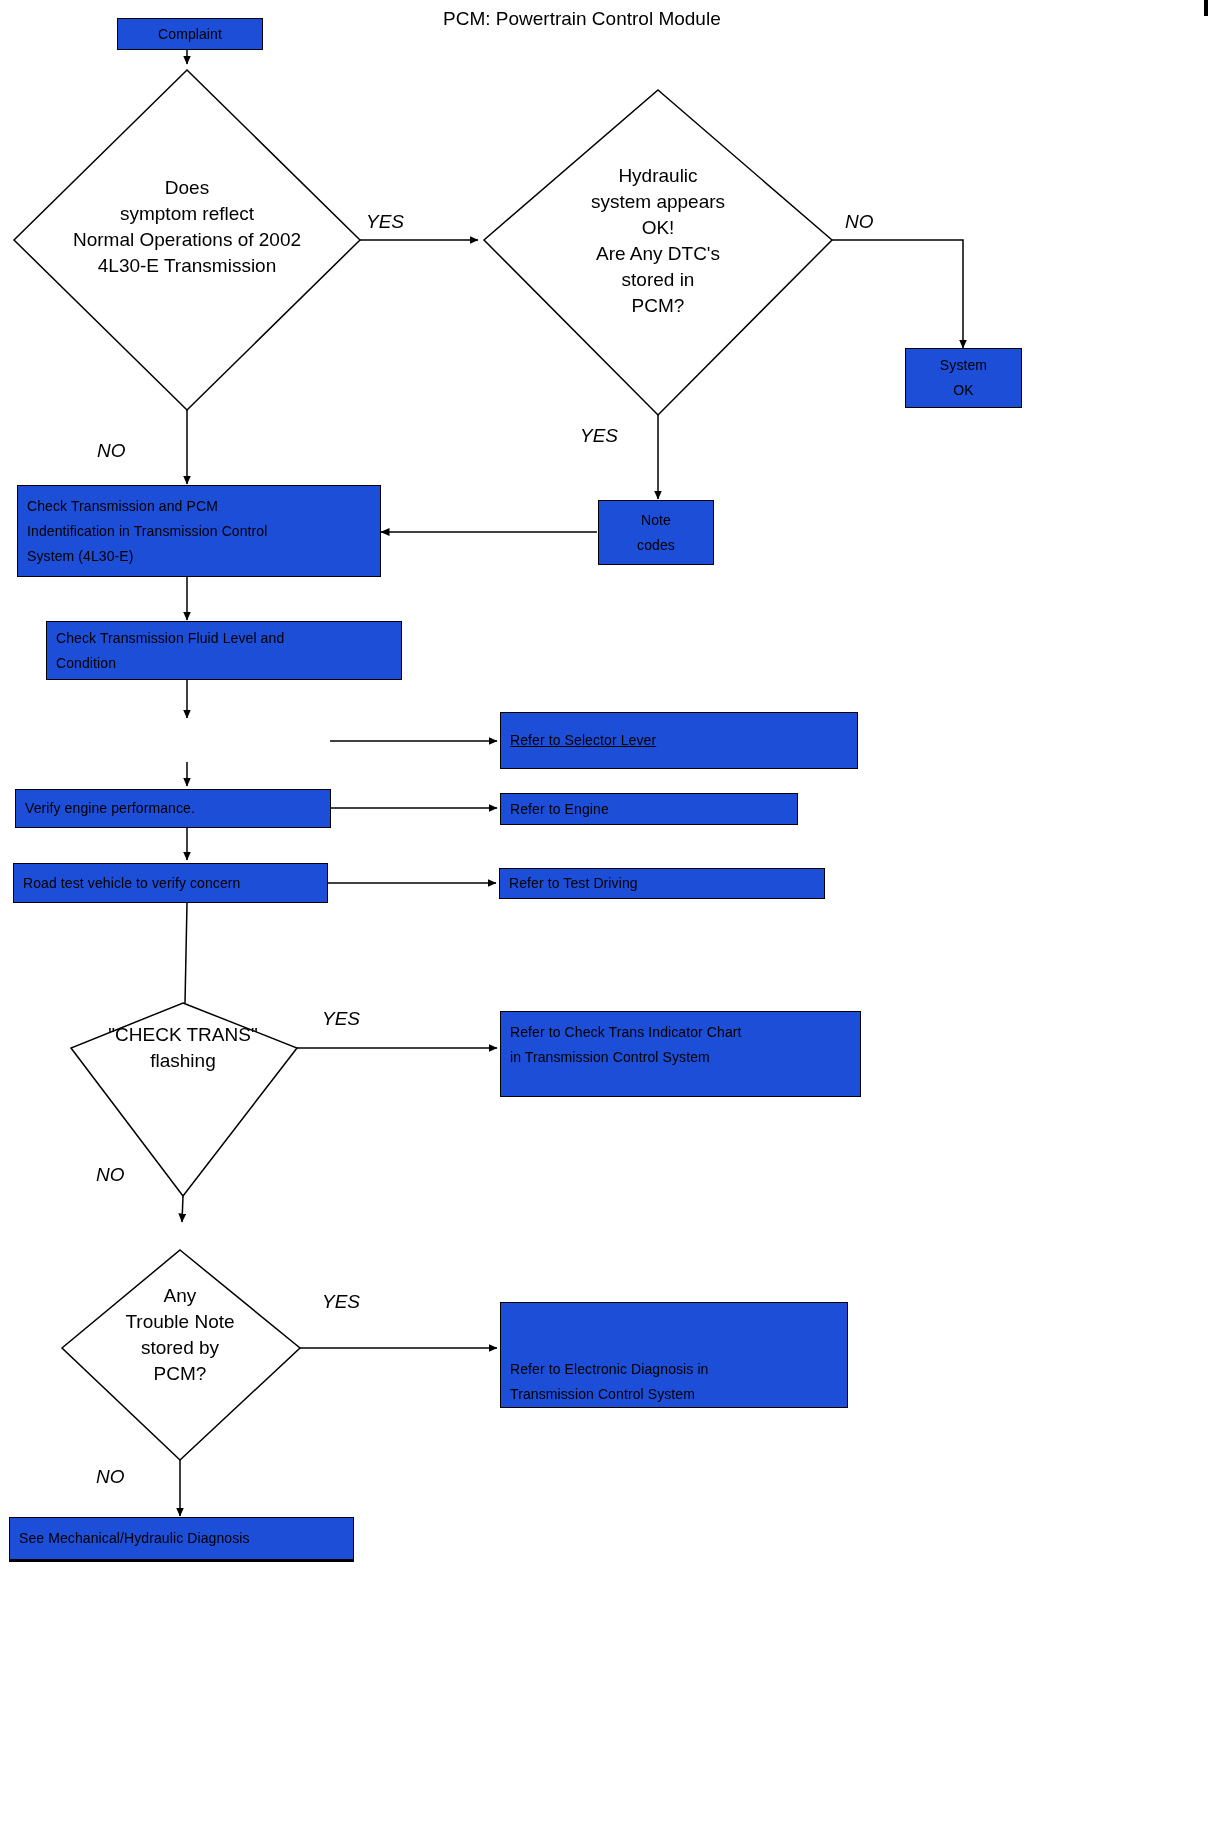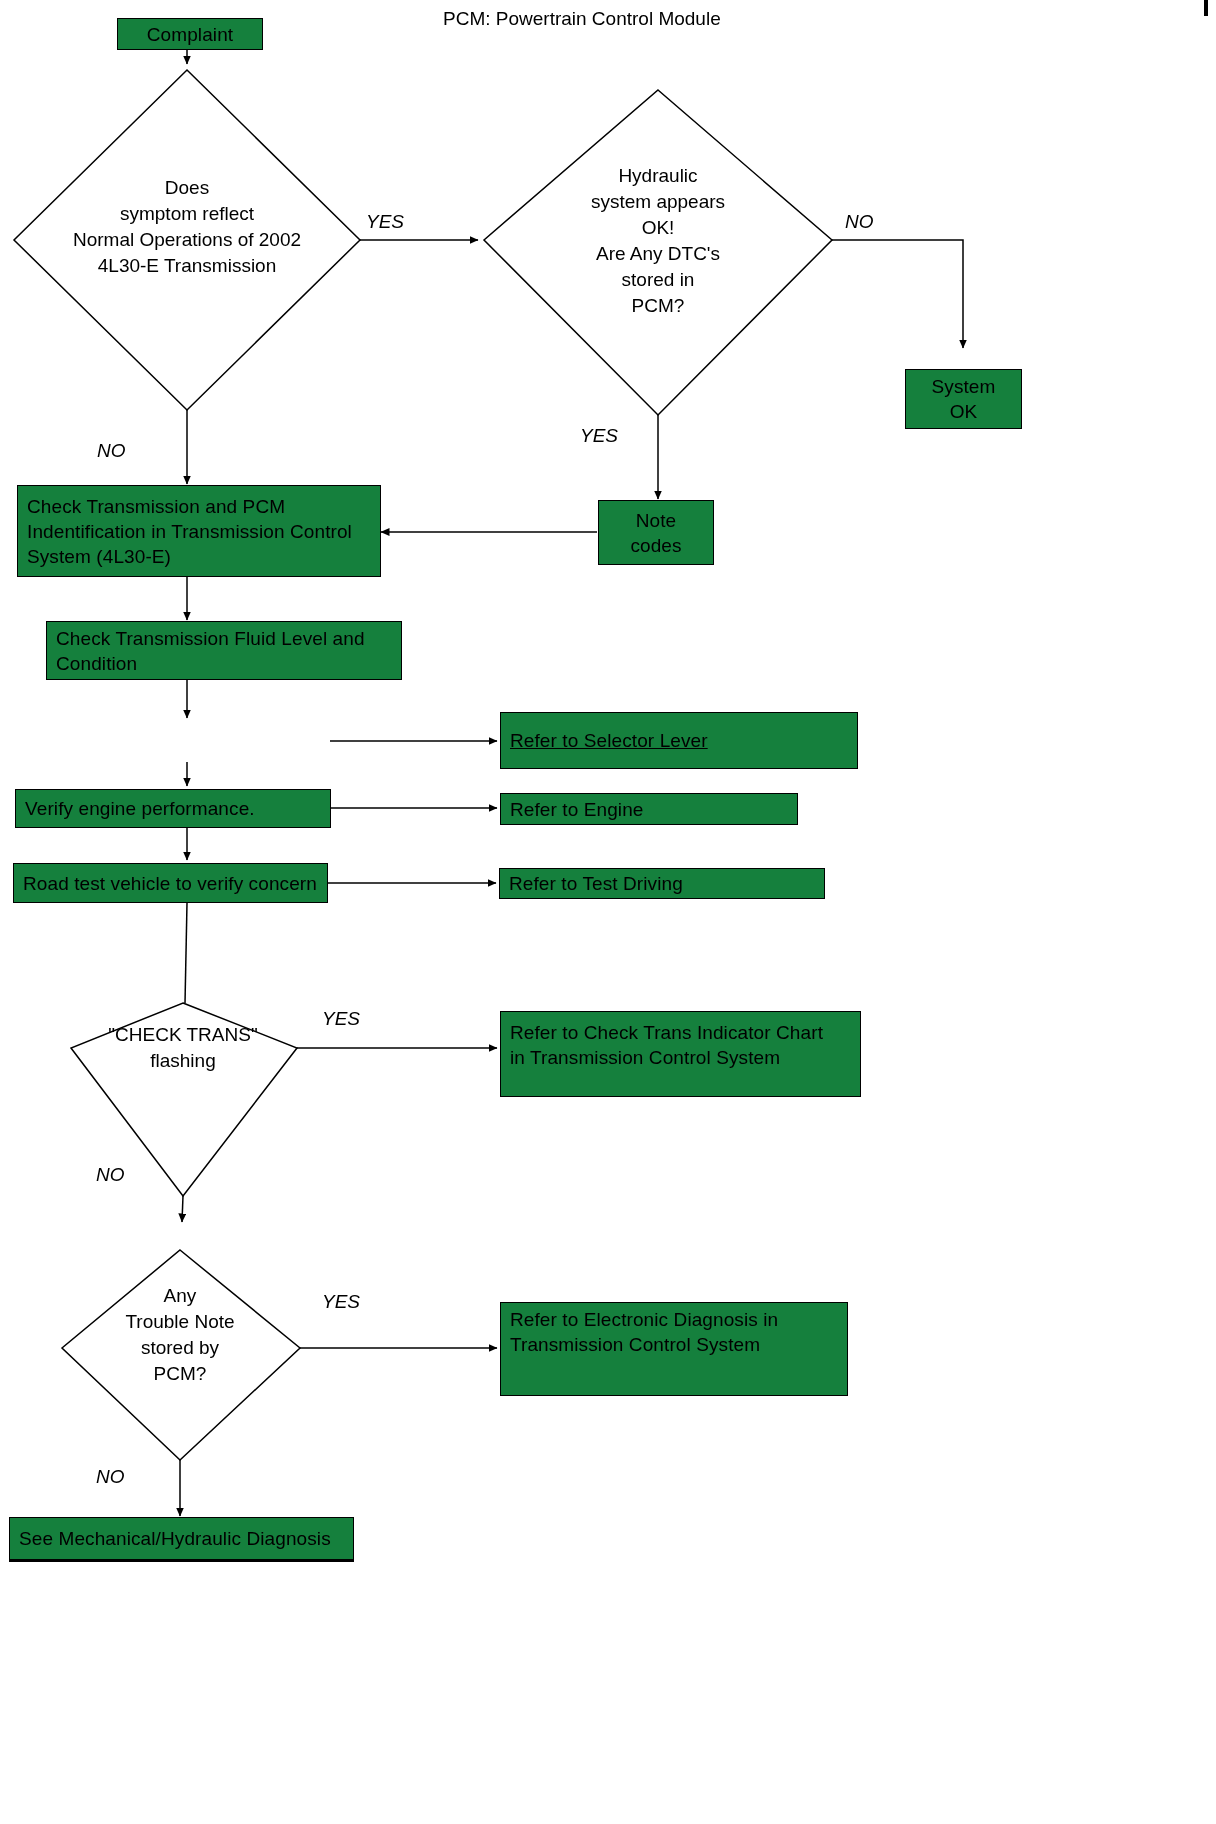--- a/index.html
+++ b/index.html
@@ -25,24 +25,24 @@
     width: 1216px;
     height: 1824px;
     pointer-events: none;
   }
   .node {
     position: absolute;
     box-sizing: border-box;
   }
   .box {
     border: 1.4px solid #000000;
-    background: #15803d;
+    background: #1d4ed8;
     display: flex;
     align-items: center;
-    font-size: 19px;
+    font-size: 14px;
     line-height: 25px;
     letter-spacing: 0.1px;
     white-space: pre-line;
   }
   .box.left {
     justify-content: flex-start;
     padding-left: 9px;
   }
   .box.center {
     justify-content: center;
@@ -155,21 +155,21 @@
 
   <div class="diamond-label" style="left:540px; top:165px; width:236px; height:152px;">
     <span>Hydraulic
 system appears
 OK!
 Are Any DTC's
 stored in
 PCM?</span>
   </div>
 
-  <div class="node box center" style="left:905px; top:348px; width:117px; height:60px;margin-top:21px;">
+  <div class="node box center" style="left:905px; top:348px; width:117px; height:60px;">
     <span>System
 OK</span>
   </div>
 
   <div class="node box center" style="left:598px; top:500px; width:116px; height:65px;">
     <span>Note
 codes</span>
   </div>
 
   <div class="node box left" style="left:17px; top:485px; width:364px; height:92px;">
@@ -214,21 +214,21 @@
 in Transmission Control System</span>
   </div>
 
   <div class="diamond-label" style="left:92px; top:1282px; width:176px; height:106px;">
     <span>Any
 Trouble Note
 stored by
 PCM?</span>
   </div>
 
-  <div class="node box left" style="left:500px; top:1302px; width:348px; height:94px; align-items:flex-start; padding-top:4px;">
+  <div class="node box left" style="left:500px; top:1302px; width:348px; height:106px; align-items:flex-end; padding-top:4px;">
     <span>Refer to Electronic Diagnosis in
 Transmission Control System</span>
   </div>
 
   <div class="node box left" style="left:9px; top:1517px; width:345px; height:45px; border-bottom-width:3px;">
     <span>See Mechanical/Hydraulic Diagnosis</span>
   </div>
 
   <div class="edge-label" style="left:366px; top:211px;">YES</div>
 

